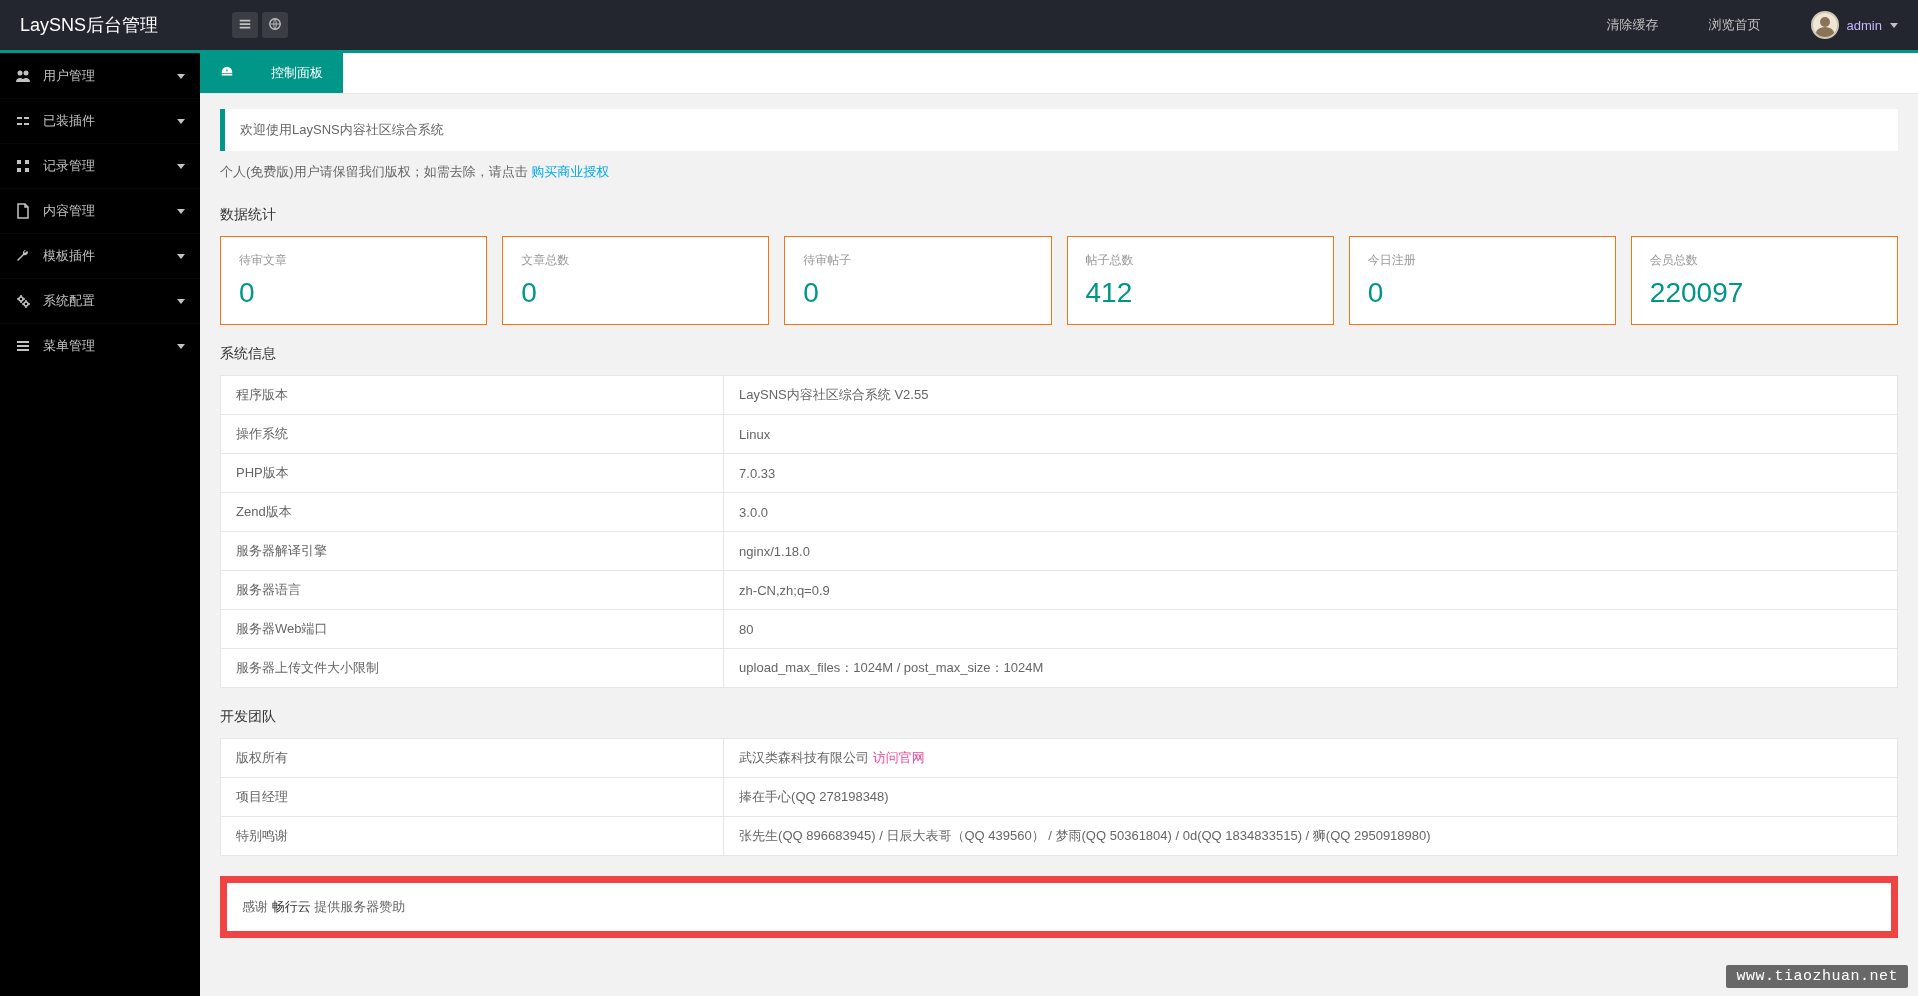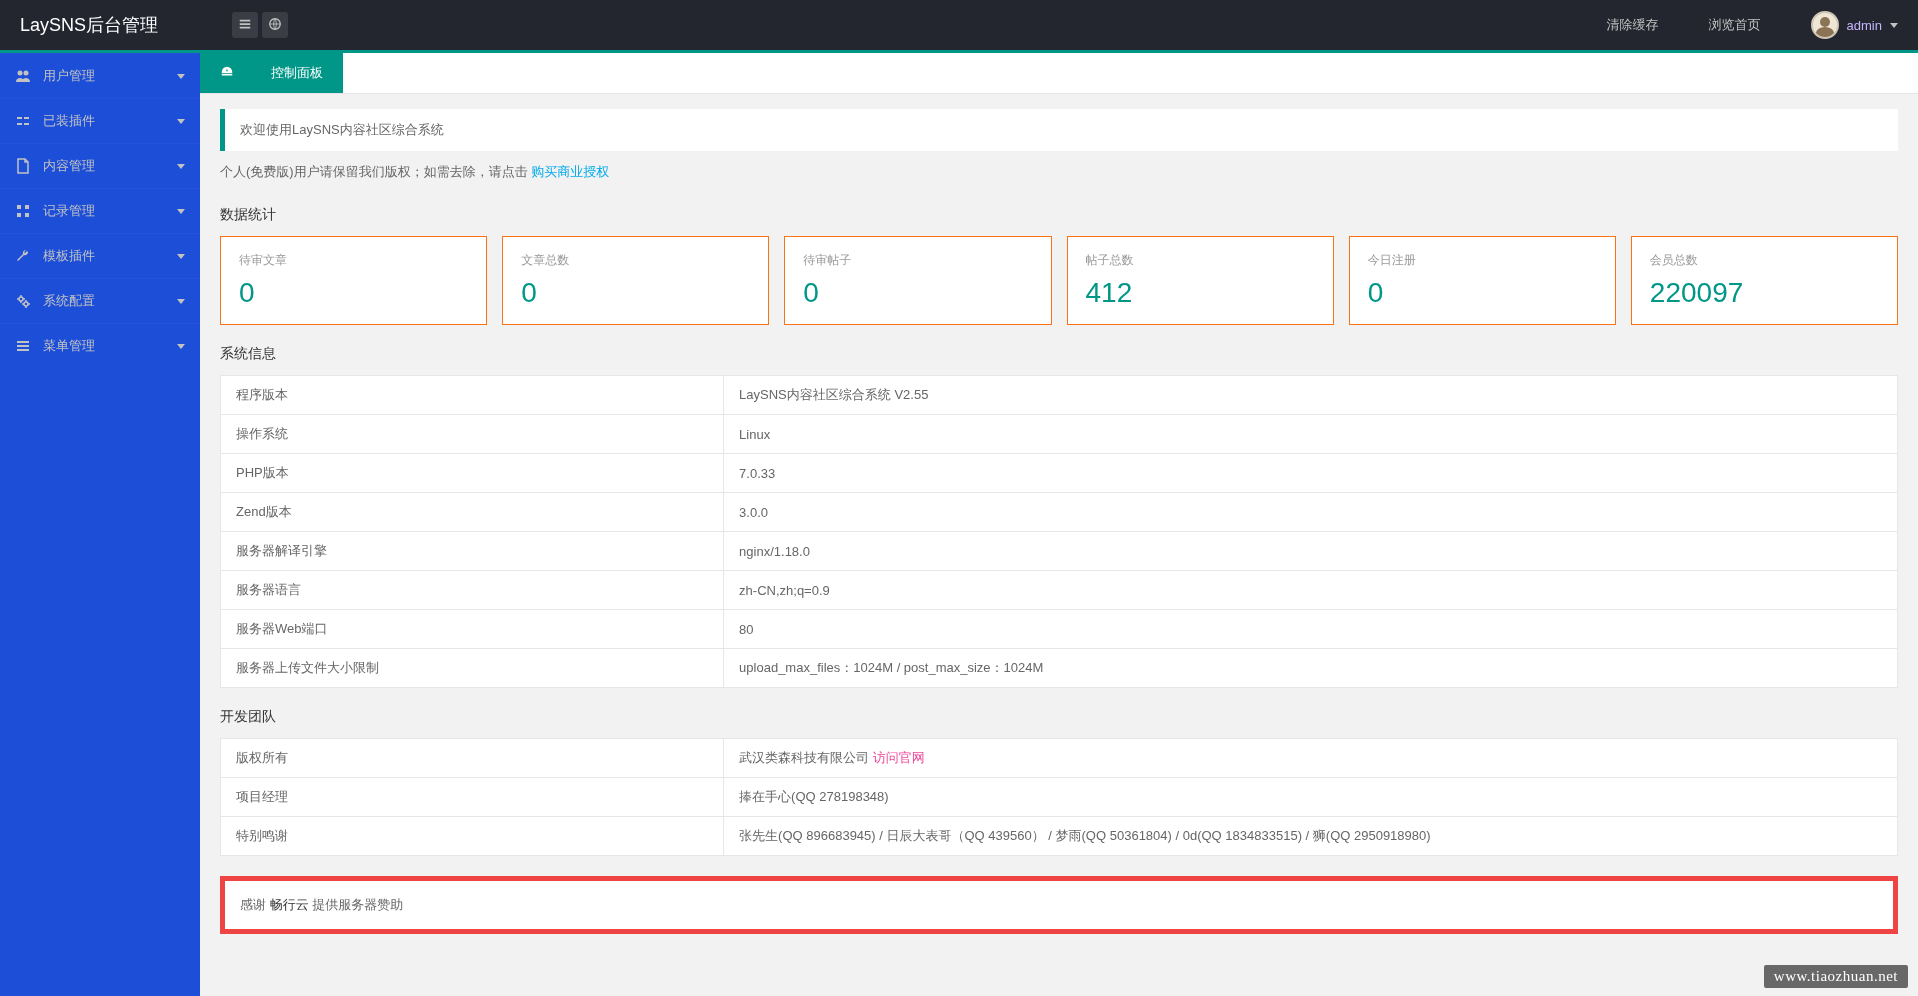--- a/index.html
+++ b/index.html
@@ -17,21 +17,21 @@
 .header-user { display: flex; align-items: center; gap: 8px; color: #c4b5fd; cursor: pointer; }
 .avatar { width: 28px; height: 28px; border-radius: 50%; background: #f0e6d6; border: 2px solid #d0c6b6; position: relative; overflow: hidden; }
 .avatar::before { content:""; position:absolute; top:4px; left:50%; transform:translateX(-50%); width:10px; height:10px; border-radius:50%; background:#8b7355; }
 .avatar::after { content:""; position:absolute; bottom:-2px; left:50%; transform:translateX(-50%); width:18px; height:12px; border-radius:50% 50% 0 0; background:#8b7355; }
 .caret-down { width: 0; height: 0; border-left: 4px solid transparent; border-right: 4px solid transparent; border-top: 5px solid #c2c2c2; }
 
 
 .teal-line { position: fixed; top: 50px; left: 0; right: 0; height: 3px; background: #009688; z-index: 99; }
 
 
-.sidebar { position: fixed; top: 53px; left: 0; bottom: 0; width: 200px; background: #1d4ed8; overflow-y: auto; }
+.sidebar { position: fixed; top: 53px; left: 0; bottom: 0; width: 200px; background: #000000; overflow-y: auto; }
 .side-item { height: 45px; display: flex; align-items: center; padding: 0 15px; color: #c2c2c2; cursor: pointer; border-top: 1px solid rgba(255,255,255,0.03); }
 .side-icon { width: 16px; height: 16px; margin-right: 12px; display: flex; align-items: center; justify-content: center; }
 .side-icon svg { width: 16px; height: 16px; fill: #c2c2c2; }
 .side-label { flex: 1; font-size: 13px; }
 .side-caret { width: 0; height: 0; border-left: 4px solid transparent; border-right: 4px solid transparent; border-top: 5px solid #c2c2c2; }
 
 
 .main { margin-left: 200px; margin-top: 53px; min-height: calc(100vh - 53px); }
 .tabs { background: #fff; display: flex; border-bottom: 1px solid #e6e6e6; }
 .tab { padding: 0 20px; height: 40px; display: flex; align-items: center; gap: 8px; cursor: pointer; font-size: 13px; }
@@ -49,24 +49,24 @@
 .stats-row { display: flex; gap: 15px; }
 .stat-card { flex: 1; background: #fff; padding: 15px 18px; border: 1px solid #f97316; }
 .stat-label { color: #999; font-size: 12px; margin-bottom: 8px; }
 .stat-value { color: #009688; font-size: 28px; font-weight: 300; }
 
 .info-table { width: 100%; background: #fff; border: 1px solid #e6e6e6; border-collapse: collapse; }
 .info-table td { padding: 10px 15px; border: 1px solid #e6e6e6; color: #666; font-size: 13px; }
 .info-table td:first-child { width: 30%; }
 .info-table .link { color: #ec4899; cursor: pointer; }
 
-.sponsor-box { background: #fff; padding: 15px; border: 5px solid #ef4444; margin-top: 20px; color: #666; font-size: 13px; }
+.sponsor-box { background: #fff; padding: 15px; border: 7px solid #ef4444; margin-top: 20px; color: #666; font-size: 13px; }
 .sponsor-box .strong { color: #333; }
 
-.watermark { position: fixed; bottom: 8px; right: 10px; background: rgba(80,80,80,0.85); color: #fff; font-size: 15px; padding: 3px 10px; border-radius: 2px; font-family: Liberation Serif, serif; letter-spacing: 0.5px; }
+.watermark { position: fixed; bottom: 8px; right: 10px; background: rgba(80,80,80,0.85); color: #fff; font-size: 15px; padding: 3px 10px; border-radius: 2px; font-family: Liberation Mono, monospace; letter-spacing: 0.5px; }
 </style>
 </head>
 <body>
 
 <div class="header">
   <div class="logo">LaySNS后台管理</div>
   <div class="header-left-btns">
     <div class="header-btn">
       <span>
         <svg viewBox="0 0 16 16">
@@ -116,37 +116,37 @@
           <rect x="2" y="10" width="5" height="2"></rect>
           <rect x="9" y="10" width="5" height="2"></rect>
         </svg>
       </span>
     <span class="side-label">已装插件</span>
     <span class="side-caret"></span>
   </div>
   <div class="side-item">
     <span class="side-icon">
         <svg viewBox="0 0 16 16">
-          <path d="M3 1h7l3 3v11H3z" fill="none" stroke="#c2c2c2" stroke-width="1.5"></path>
-          <path d="M10 1v3h3" fill="none" stroke="#c2c2c2" stroke-width="1.5"></path>
-        </svg>
-      </span>
-    <span class="side-label">内容管理</span>
-    <span class="side-caret"></span>
-  </div>
-  <div class="side-item">
-    <span class="side-icon">
-        <svg viewBox="0 0 16 16">
           <rect x="2" y="2" width="4" height="4"></rect>
           <rect x="10" y="2" width="4" height="4"></rect>
           <rect x="2" y="10" width="4" height="4"></rect>
           <rect x="10" y="10" width="4" height="4"></rect>
         </svg>
       </span>
     <span class="side-label">记录管理</span>
+    <span class="side-caret"></span>
+  </div>
+  <div class="side-item">
+    <span class="side-icon">
+        <svg viewBox="0 0 16 16">
+          <path d="M3 1h7l3 3v11H3z" fill="none" stroke="#c2c2c2" stroke-width="1.5"></path>
+          <path d="M10 1v3h3" fill="none" stroke="#c2c2c2" stroke-width="1.5"></path>
+        </svg>
+      </span>
+    <span class="side-label">内容管理</span>
     <span class="side-caret"></span>
   </div>
   <div class="side-item">
     <span class="side-icon">
         <svg viewBox="0 0 16 16">
           <path d="M13 4a3 3 0 0 1-4 3L3 13l-1-1 6-6a3 3 0 0 1 3-4l-2 2 1 1 2-2z"></path>
         </svg>
       </span>
     <span class="side-label">模板插件</span>
     <span class="side-caret"></span>

